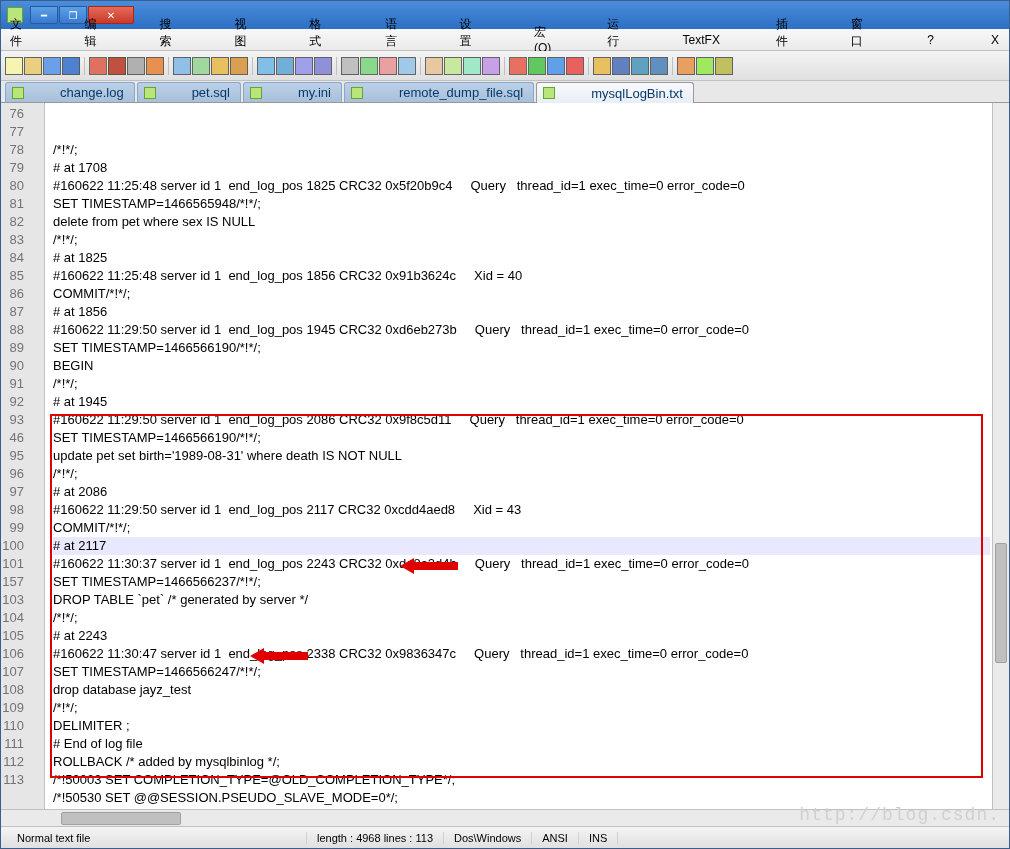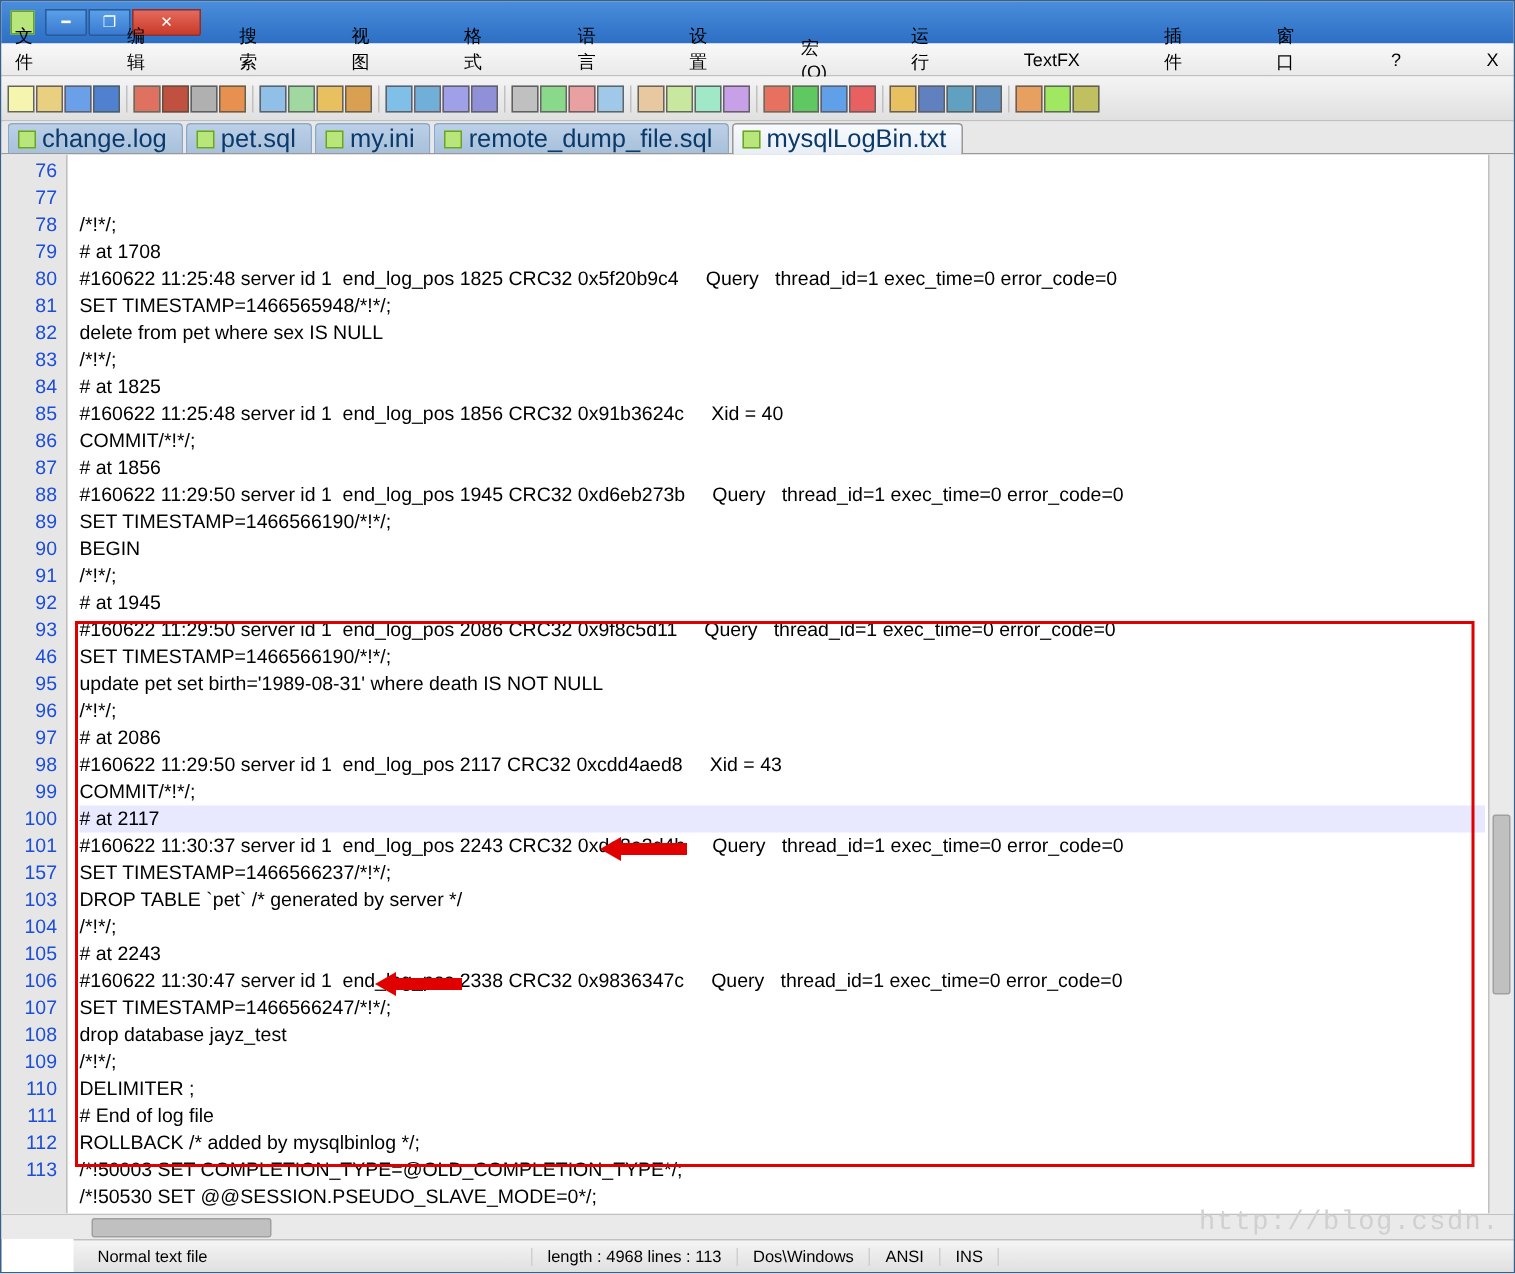--- a/index.html
+++ b/index.html
@@ -12,34 +12,34 @@
 .win-btn{ width:28px; height:18px; margin-left:1px; background:linear-gradient(#5aa0e8,#3a7ad0); border:1px solid #2a5a9a; border-radius:0 0 2px 2px; display:flex; align-items:center; justify-content:center; font-size:10px; color:#fff; }
 .win-btn.max{ width:28px; }
 .win-btn.close{ width:46px; background:linear-gradient(#e56a5a,#c93a2a); border-color:#a02a1a; }
 .menubar{ height:22px; background:linear-gradient(#f8f8f8,#eaeaea); display:flex; align-items:center; padding:0 4px; border-bottom:1px solid #c0c0c0; font-size:12px;gap:46px; }
 .menu-item{ padding:2px 5px; cursor:default; }
 .menu-close{ margin-left:auto; padding:0 6px; font-family:sans-serif; }
 .toolbar{ height:30px; background:linear-gradient(#f4f4f4,#e0e0e0); display:flex; align-items:center; padding:2px 4px; border-bottom:1px solid #c0c0c0; gap:1px; }
 .tb{ width:18px; height:18px; border:1px solid transparent; display:flex; align-items:center; justify-content:center; font-size:12px; }
 .sep{ width:1px; height:18px; background:#c0c0c0; margin:0 3px; }
 .tabbar{ height:22px; background:#e8e8e8; display:flex; align-items:flex-end; padding:0 4px; border-bottom:1px solid #999; }
-.tab{ height:20px; padding:0 10px 0 6px; background:linear-gradient(#bcd0e8,#a8c0da); border:1px solid #8aa8c8; border-bottom:none; margin-right:2px; font-size:17px; font-family:"Courier New",monospace; display:flex; align-items:center; color:#0a3a6a; border-radius:3px 3px 0 0; }
+.tab{ height:20px; padding:0 10px 0 6px; background:linear-gradient(#bcd0e8,#a8c0da); border:1px solid #8aa8c8; border-bottom:none; margin-right:2px; font-size:13px; font-family:"Courier New",monospace; display:flex; align-items:center; color:#0a3a6a; border-radius:3px 3px 0 0;gap:32px; }
 .tab.active{ background:linear-gradient(#f8fafd,#e8eef6); border-color:#999; position:relative; top:1px; height:21px; }
 .tab-icon{ width:12px; height:12px; background:#b9e67a; border:1px solid #6aa32a; margin-right:4px; }
 .editor-wrap{ flex:1; display:flex; position:relative; overflow:hidden; background:#fff; }
-.gutter{ width:44px; background:#e6e6e6; border-right:1px solid #c0c0c0; text-align:right; padding-right:6px; font-family:"Courier New",monospace; font-size:13px; color:#1d4ed8; line-height:18px; padding-top:2px; }
+.gutter{ width:44px; background:#e6e6e6; border-right:1px solid #c0c0c0; text-align:right; padding-right:20px; font-family:"Courier New",monospace; font-size:13px; color:#737373; line-height:18px; padding-top:2px; }
 .code{ flex:1; font-family:"Courier New",monospace; font-size:13px; line-height:18px; padding:2px 2px 2px 8px; white-space:pre; color:#000; position:relative; overflow:hidden; }
 .code-inner{ position:relative; }
 .current-line{ position:absolute; left:0; right:0; height:18px; background:#e8e8ff; z-index:0; }
 .code-line{ position:relative; z-index:1; height:18px; }
 .vscroll{ width:17px; background:#eaeaea; border-left:1px solid #c0c0c0; position:relative; }
 .vthumb{ position:absolute; left:2px; right:2px; top:440px; height:120px; background:#c0c0c0; border:1px solid #a0a0a0; border-radius:2px; }
 .hscroll{ height:17px; background:#eaeaea; border-top:1px solid #c0c0c0; display:flex; align-items:center; }
 .hthumb{ width:120px; height:13px; background:#c0c0c0; border:1px solid #a0a0a0; margin-left:60px; border-radius:2px; }
-.statusbar{ height:22px; background:linear-gradient(#f4f4f4,#e0e0e0); border-top:1px solid #c0c0c0; display:flex; align-items:center; font-size:11px; padding:0 6px;margin-left:48px; }
+.statusbar{ height:22px; background:linear-gradient(#f4f4f4,#e0e0e0); border-top:1px solid #c0c0c0; display:flex; align-items:center; font-size:11px; padding:0 6px; }
 .status-cell{ padding:0 10px; border-right:1px solid #d0d0d0; }
 .status-cell.first{ flex:0 0 300px; }
 .status-cell.fill{ flex:1; }
 .redbox{ position:absolute; border:2px solid #e00000; z-index:5; pointer-events:none; left:50px; top:414px; width:933px; height:364px; }
 .arrow{ position:absolute; z-index:6; pointer-events:none; }
 .arrow svg{ display:block; }
 .watermark{ position:absolute; right:10px; bottom:24px; color:#d0d0d0; font-size:18px; font-family:"Courier New",monospace; letter-spacing:1px; z-index:4; }
 </style>
 </head>
 <body>

